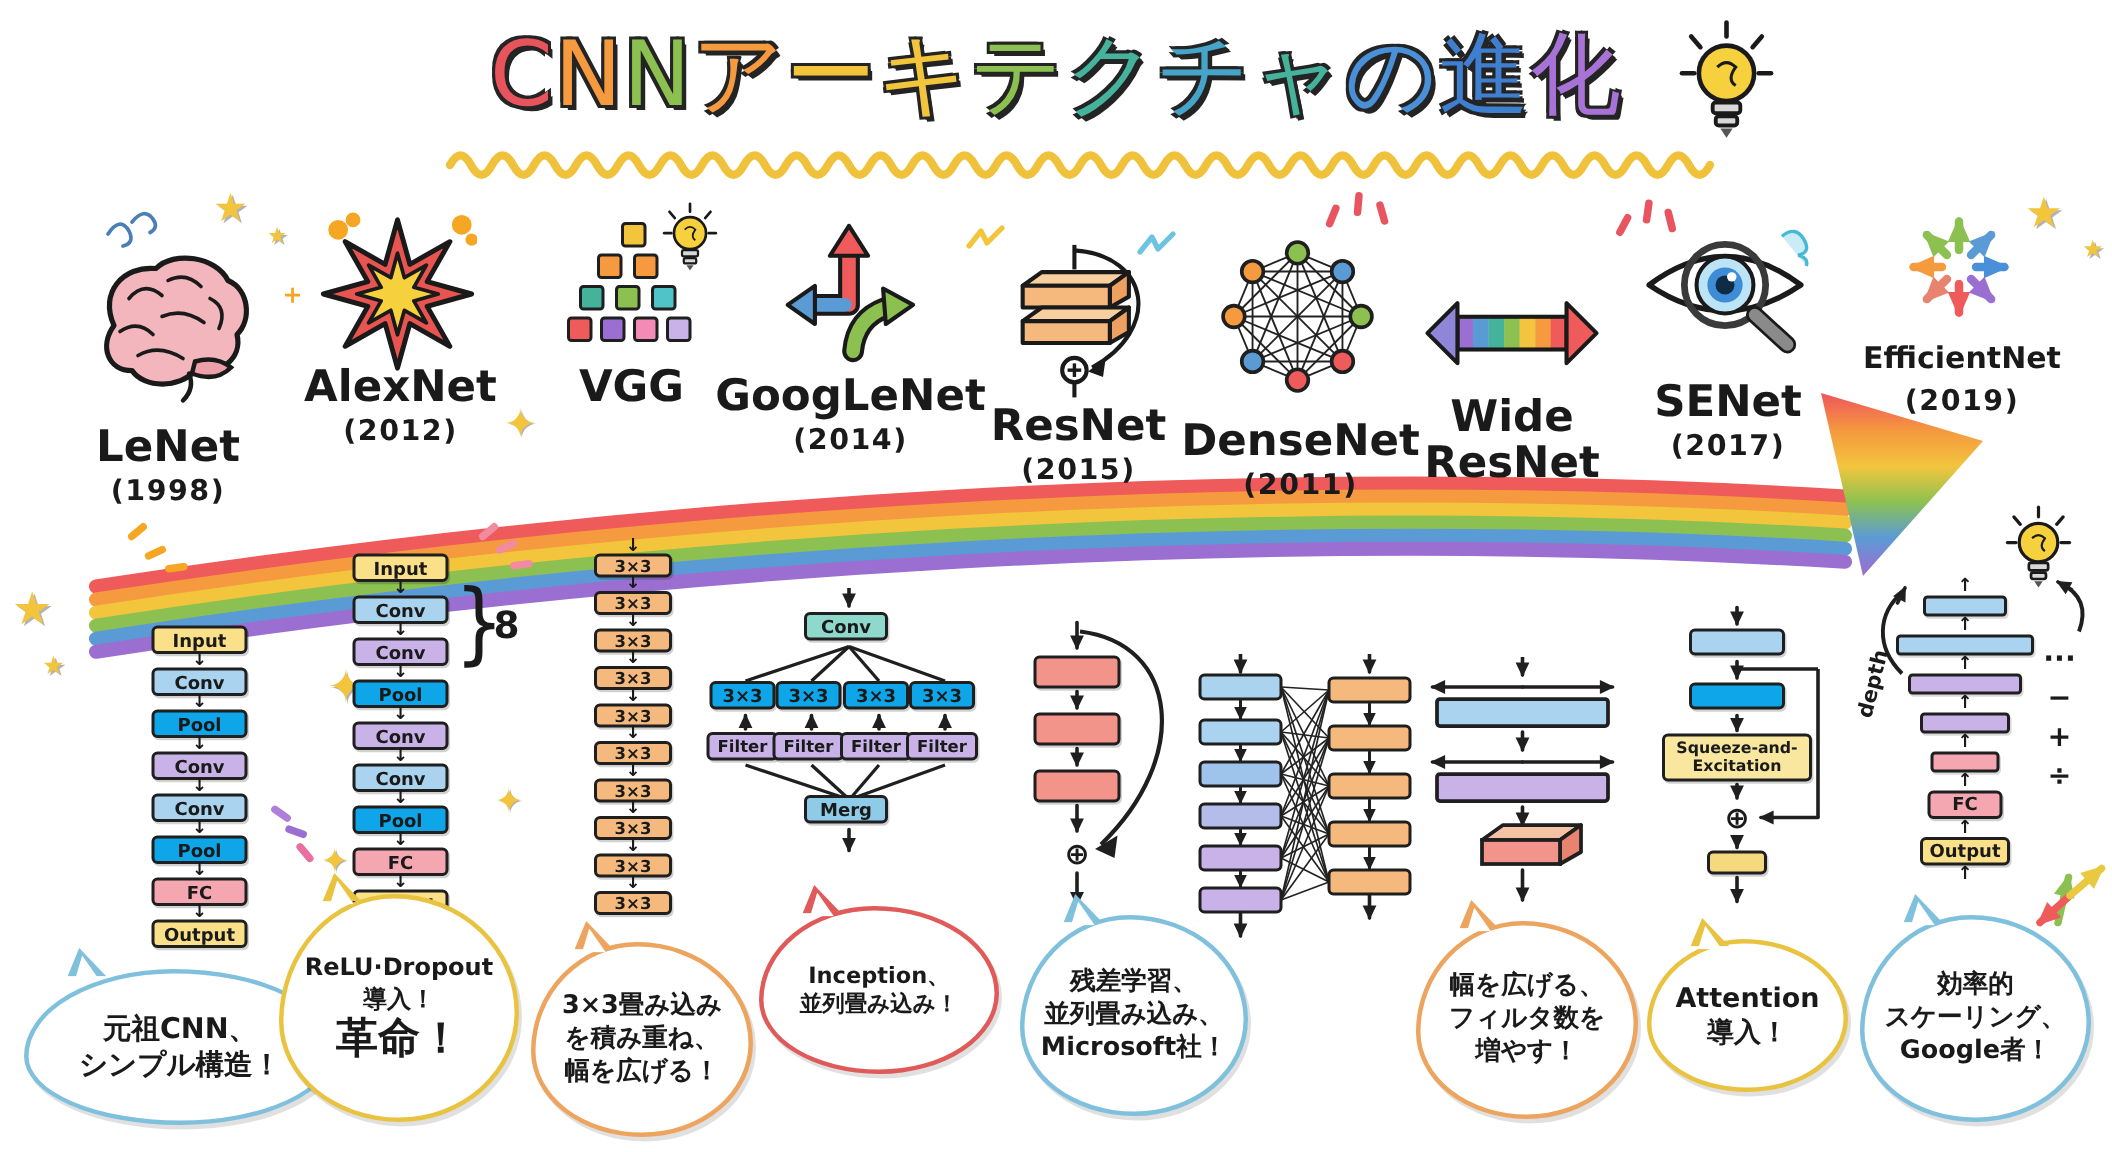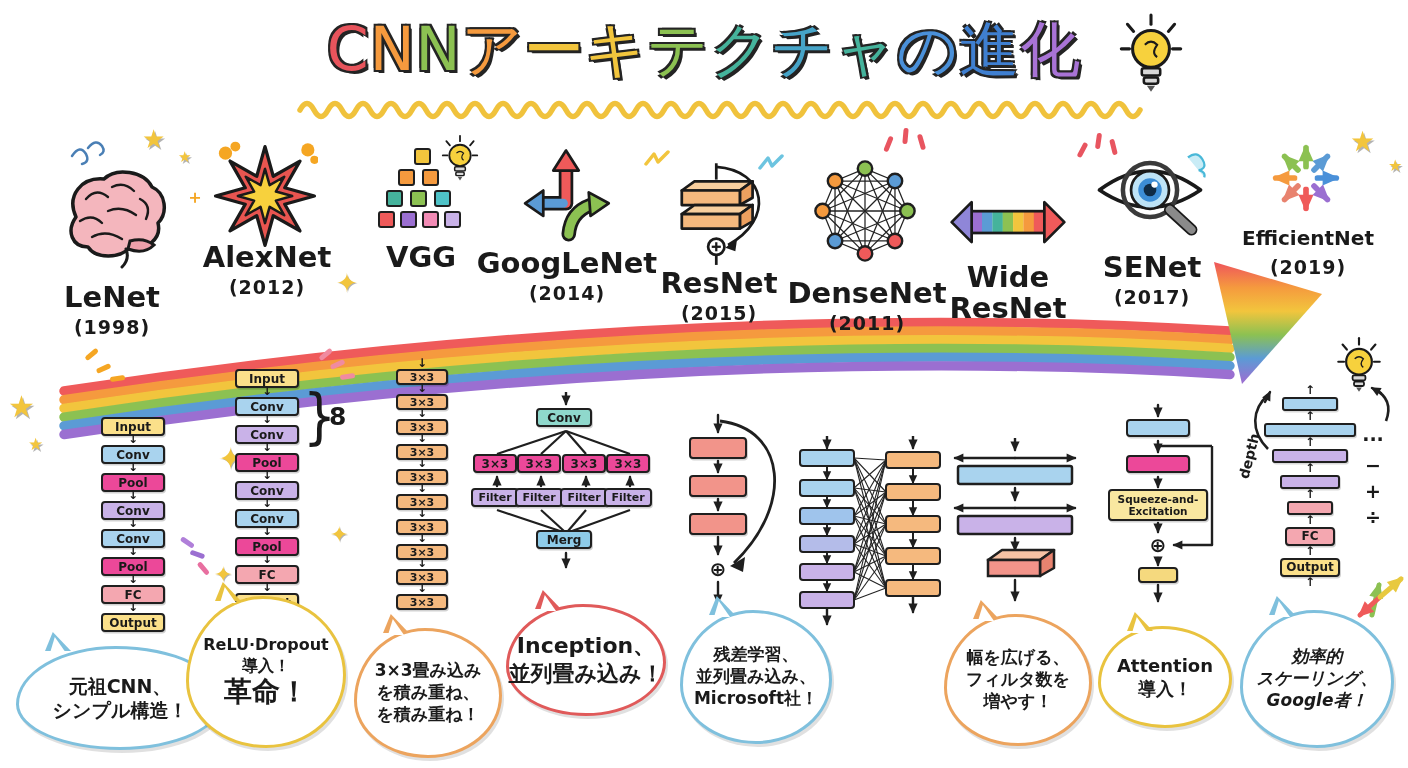--- a/index.html
+++ b/index.html
@@ -22,21 +22,21 @@
 .stack{position:absolute;display:flex;flex-direction:column;align-items:center;z-index:2}
 .lbox{border:2px solid #1f1f1f;border-radius:4px;font-weight:700;font-size:12px;height:19px;
   display:flex;align-items:center;justify-content:center;padding:0 3px;
   box-shadow:1px 1.5px 0 rgba(0,0,0,.18);background:#eee;white-space:nowrap}
 .stack .lbox{width:64px}
 .stk-vgg .lbox{width:52px;height:16px;font-size:11px}
 .varr{height:9px;line-height:7px;font-size:12px;font-weight:700;overflow:visible}
 .varr::before{content:"\2193"}
 .uarr{height:10px;line-height:9px;font-size:12px;font-weight:700;overflow:visible}
 .uarr::before{content:"\2191"}
-.c-yellow{background:#fbe08a}.c-blue{background:#a9d3ee}.c-green{background:#ec4899}
+.c-yellow{background:#fbe08a}.c-blue{background:#a9d3ee}.c-green{background:#0ea5e9}
 .c-purple{background:#c9b2e8}.c-pink{background:#f4a7b0}.c-orange{background:#f5b97e}
 .c-teal{background:#8fd8cc}.c-sky{background:#8ecbe8}.c-gold{background:#f5d97e}
 
 .gdiag{position:absolute;left:468px;top:392px;width:200px;height:185px;z-index:2}
 .gdiag svg{position:absolute;left:0;top:0}
 .gdiag .lbox{position:absolute}
 
 .rdiag{position:absolute;left:668px;top:413px;width:130px;height:200px;z-index:2}
 .rdiag svg{position:absolute;left:0;top:0}
 .rbox{position:absolute;left:21px;width:58px;height:22px;background:#f2948a;
@@ -643,26 +643,26 @@
         <div class="bline">ReLU·Dropout</div>
         <div class="bline">導入！</div>
         <div class="bline big">革命！</div>
       </div>
   </div>
   <div class="bubble" style="left: 354px; top: 628px; width: 148px; height: 130px; --bc: #eca45e;">
     <div class="tail"></div>
     <div class="btxt" style="font-size:17px">
         <div class="bline">3×3畳み込み</div>
         <div class="bline">を積み重ね、</div>
-        <div class="bline">を積み重ね！</div>
+        <div class="bline">幅を広げる！</div>
       </div>
   </div>
   <div class="bubble" style="left: 506px; top: 604px; width: 160px; height: 112px; --bc: #e05a5a;">
     <div class="tail"></div>
-    <div class="btxt" style="font-size:22px">
+    <div class="btxt" style="font-size:15px">
         <div class="bline">Inception、</div>
         <div class="bline">並列畳み込み！</div>
       </div>
   </div>
   <div class="bubble" style="left: 680px; top: 610px; width: 152px; height: 134px; --bc: #7fc0dd;">
     <div class="tail"></div>
     <div class="btxt" style="font-size:17px">
         <div class="bline">残差学習、</div>
         <div class="bline">並列畳み込み、</div>
         <div class="bline">Microsoft社！</div>
@@ -676,21 +676,21 @@
         <div class="bline">増やす！</div>
       </div>
   </div>
   <div class="bubble" style="left: 1098px; top: 626px; width: 134px; height: 102px; --bc: #e9c33f;">
     <div class="tail"></div>
     <div class="btxt" style="font-size:18px">
         <div class="bline">Attention</div>
         <div class="bline">導入！</div>
       </div>
   </div>
-  <div class="bubble" style="left: 1240px; top: 610px; width: 154px; height: 138px; font-style: italic; --bc: #7fc0dd;">
+  <div class="bubble" style="left: 1240px; top: 610px; width: 154px; height: 138px; --bc: #7fc0dd;">
     <div class="tail"></div>
     <div class="btxt" style="font-size:17px">
         <div class="bline">効率的</div>
         <div class="bline">スケーリング、</div>
         <div class="bline">Google者！</div>
       </div>
   </div>
 
 </div>
 

